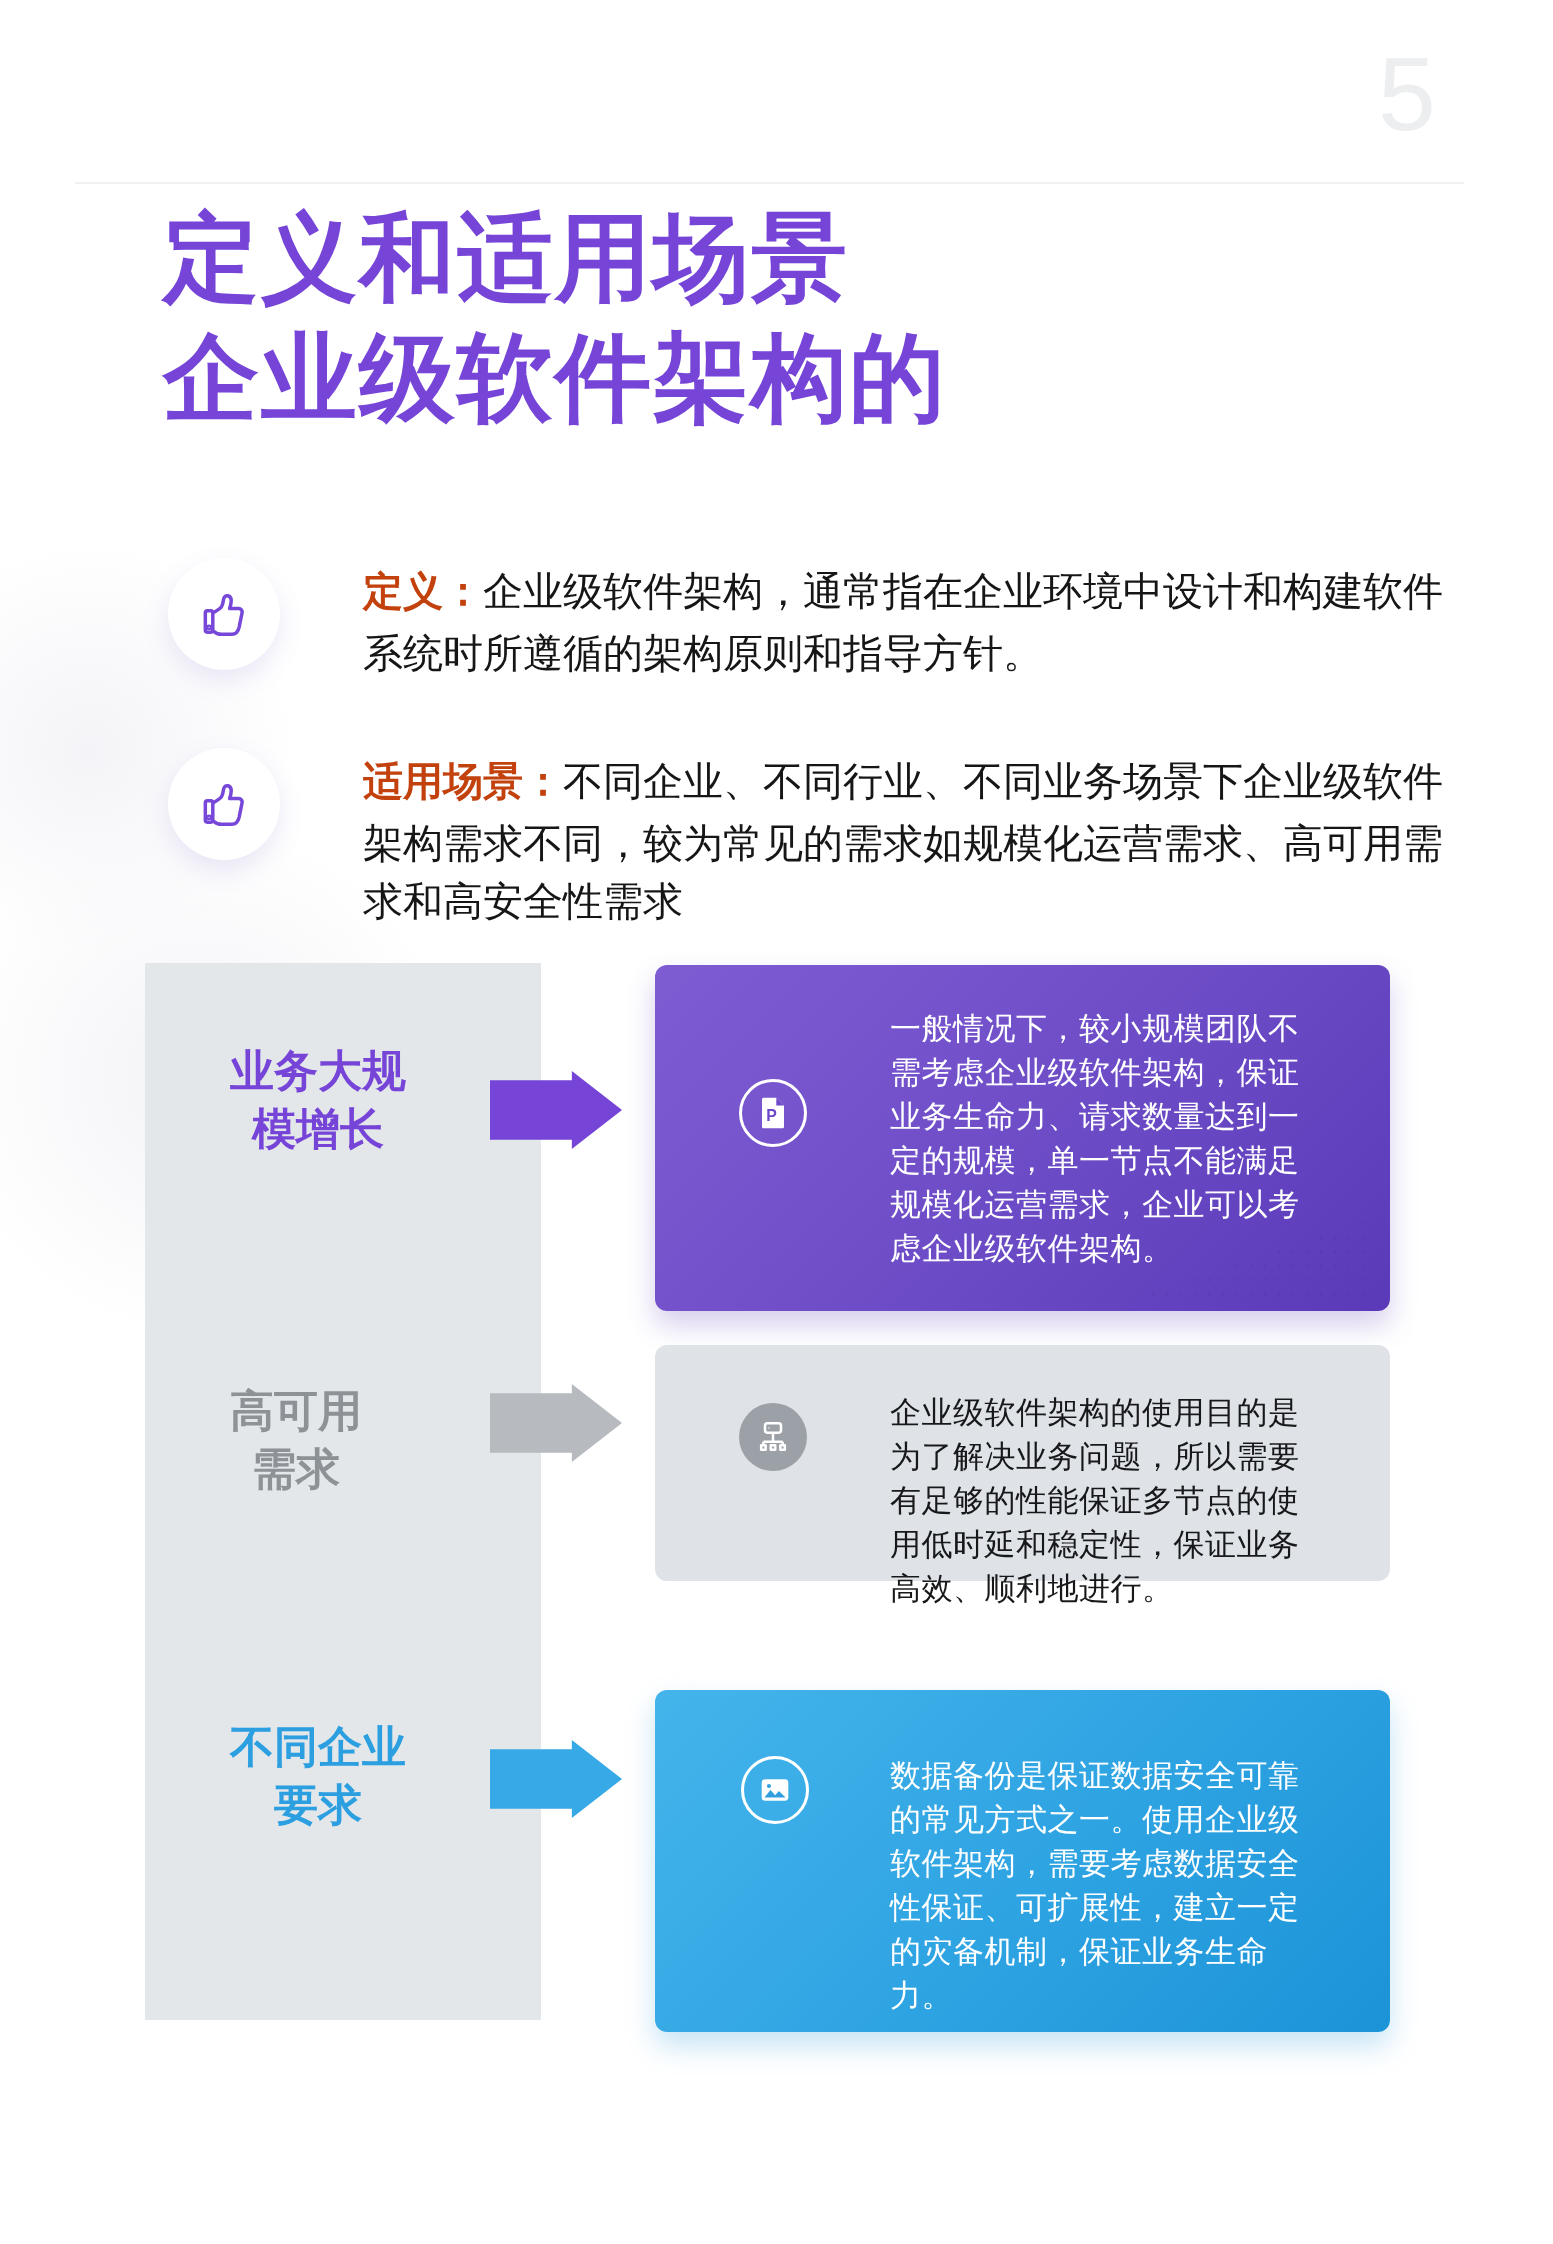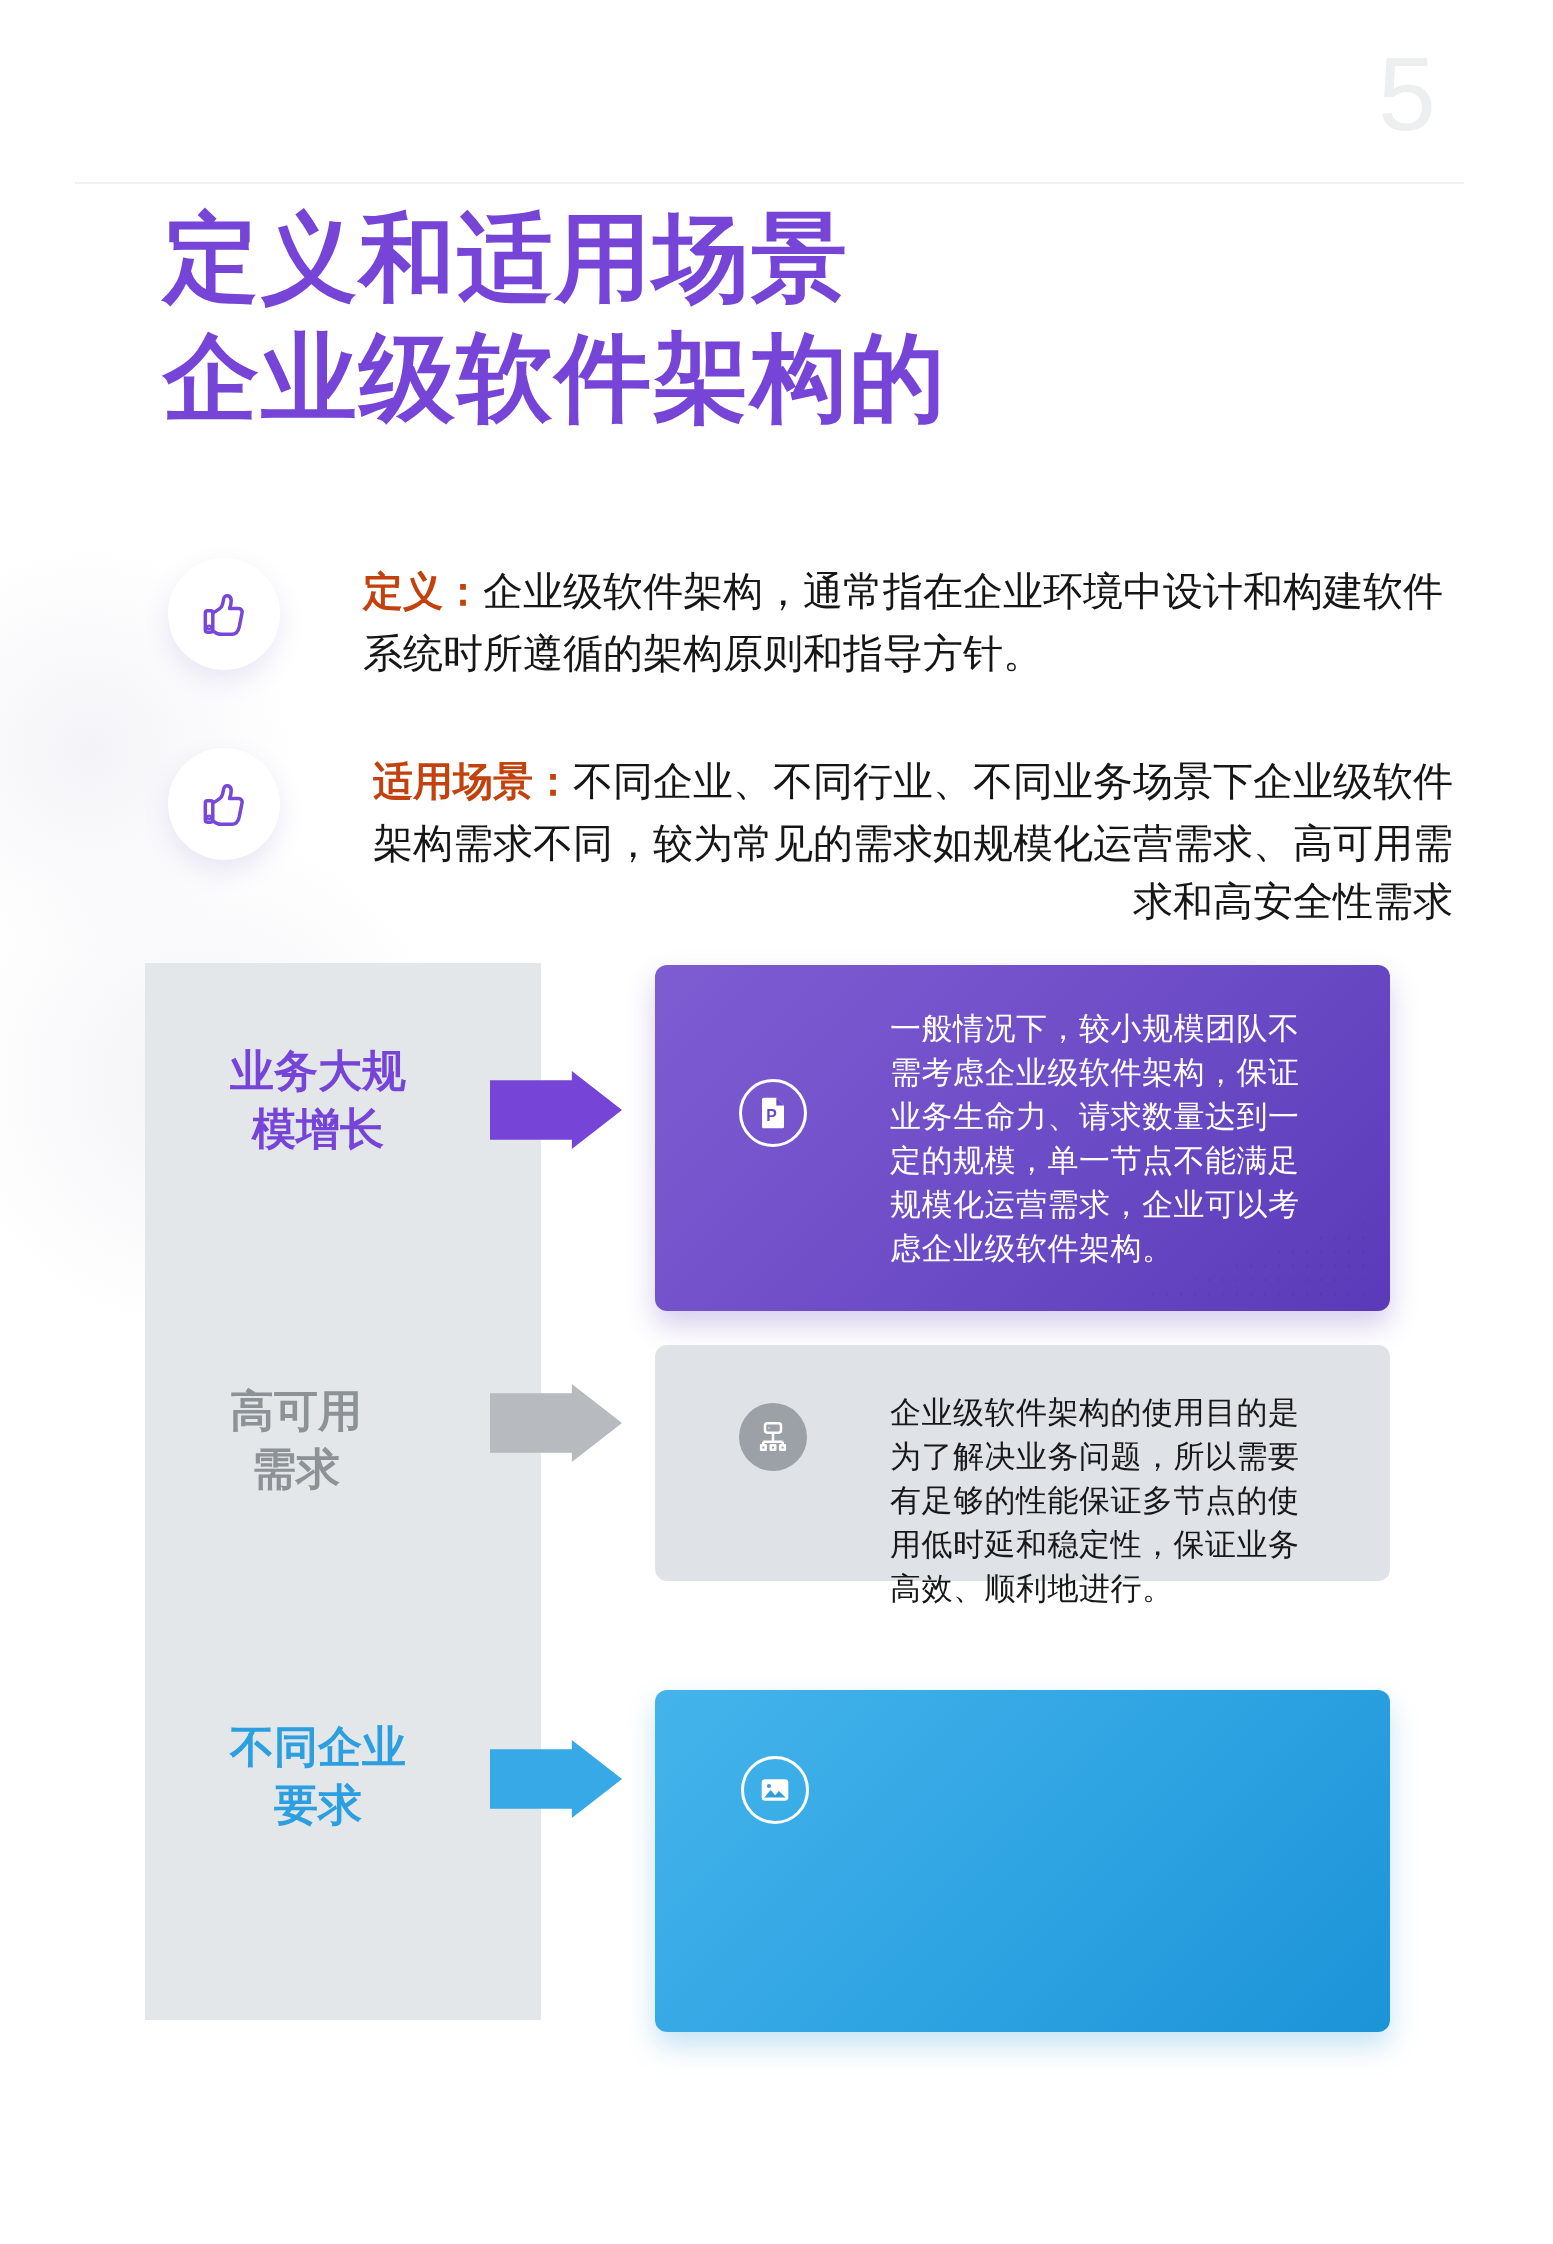--- a/index.html
+++ b/index.html
@@ -39,21 +39,21 @@
     background:#ffffff;box-shadow:0 10px 26px rgba(110,90,190,0.14);
     display:flex;align-items:center;justify-content:center;
   }
   .bullet-icon-1{left:168px;top:558px;}
   .bullet-icon-2{left:168px;top:748px;}
   .bullet-text{
     position:absolute;left:363px;width:1090px;
     font-size:40px;line-height:58px;color:#161616;font-weight:500;
   }
   .bullet-text-1{top:562px;}
-  .bullet-text-2{top:752px;text-align:right;}
+  .bullet-text-2{top:752px;}
   .bullet-label{color:#c2410c;font-weight:800;font-family:Liberation Mono, monospace;}
 
   
   .gray-panel{
     position:absolute;left:145px;top:963px;width:396px;height:1057px;
     background:#e3e7ea;
   }
   .row-label{
     position:absolute;left:230px;font-size:44px;line-height:58px;font-weight:800;
   }
@@ -194,15 +194,16 @@
   </div>
 
   <div class="card card-3">
     <div class="card-icon outlined card-icon-3">
       <svg width="38" height="38" viewBox="0 0 24 24">
         <rect x="3.6" y="5.2" width="16.8" height="13.6" rx="2.2" fill="#ffffff"></rect>
         <circle cx="8.2" cy="9.5" r="1.3" fill="#2f9fdf"></circle>
         <path d="M5.3 16.7l3.9-4.7 2.9 3.3 2.3-2.6 4.3 4z" fill="#2f9fdf"></path>
       </svg>
     </div>
+    <div class="card-text card-text-3">数据备份是保证数据安全可靠的常见方式之一。使用企业级软件架构，需要考虑数据安全性保证、可扩展性，建立一定的灾备机制，保证业务生命力。</div>
   </div>
 
 </div>
 
 </body></html>

